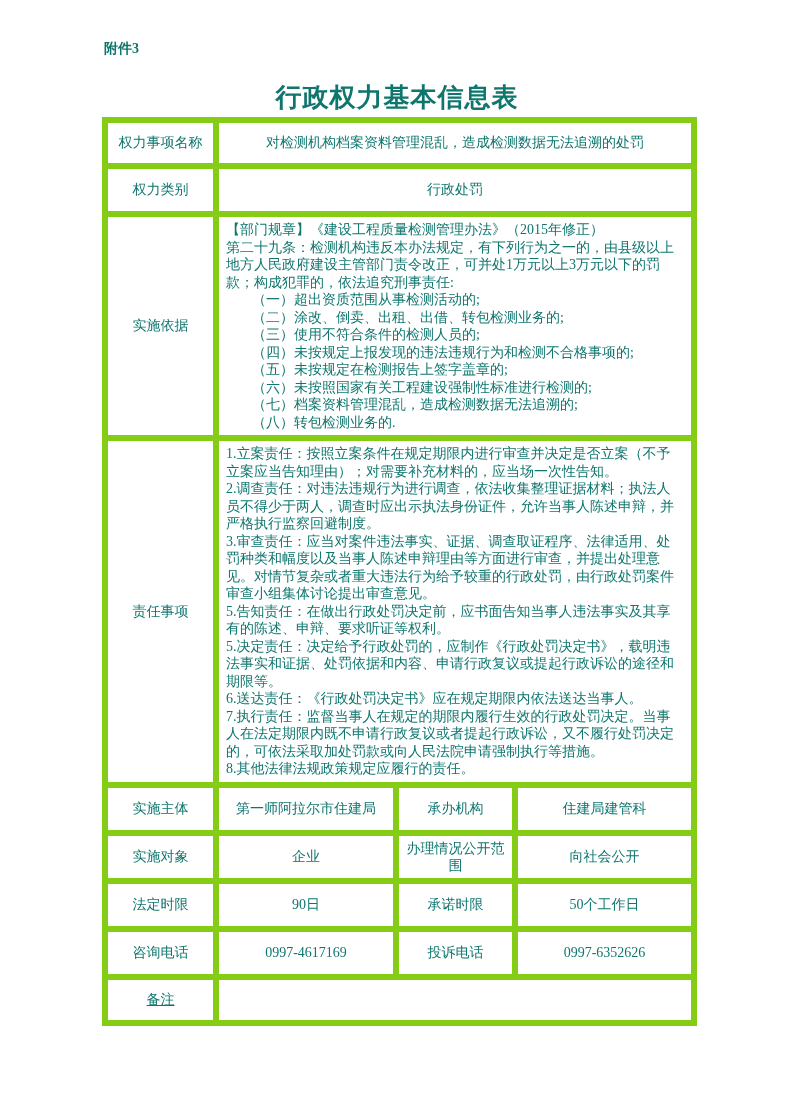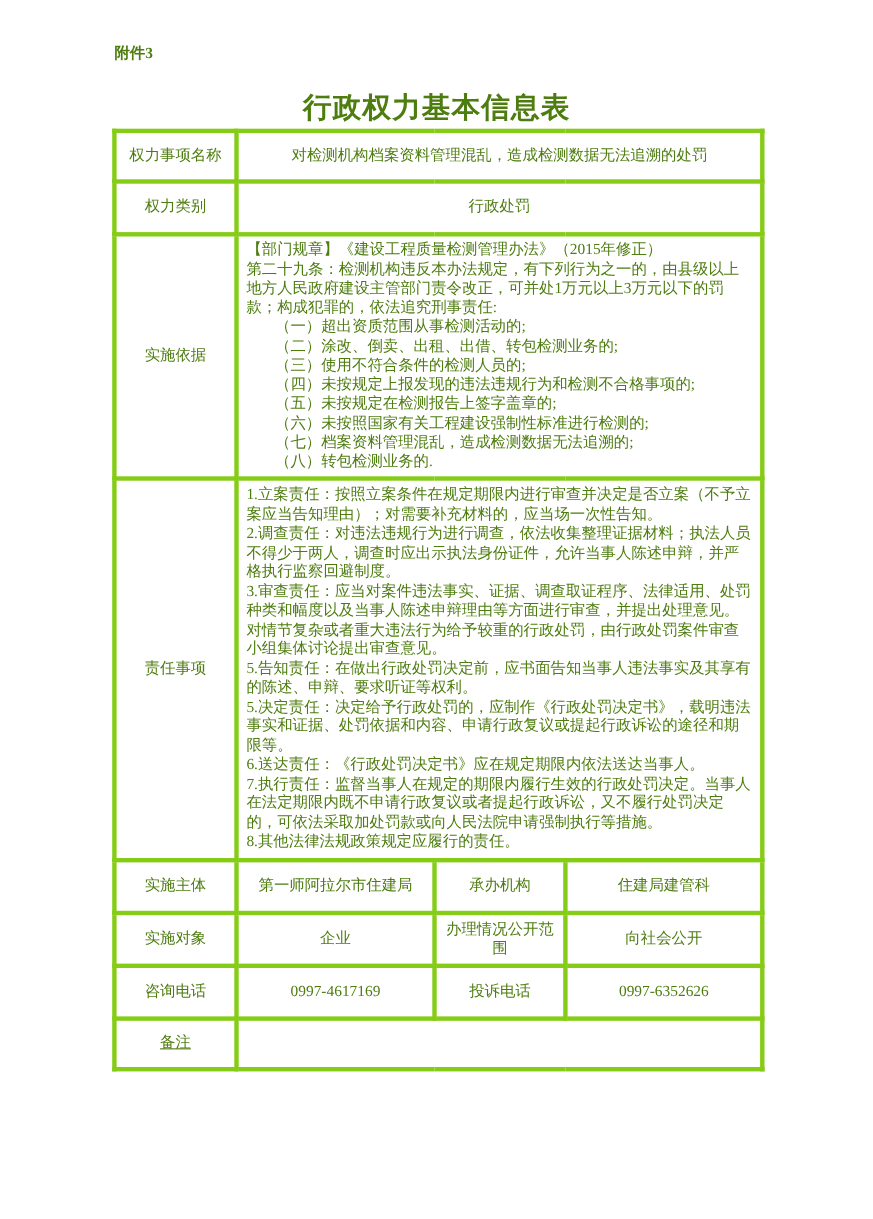--- a/index.html
+++ b/index.html
@@ -7,21 +7,21 @@
     padding: 0;
     background: #ffffff;
   }
   .page {
     position: relative;
     width: 794px;
     height: 1108px;
     background: #ffffff;
     overflow: hidden;
     font-family: "Liberation Serif", "DejaVu Serif", serif;
-    color: #4d7c0f;
+    color: #0f766e;
   }
   .attachment {
     position: absolute;
     left: 104px;
     top: 40px;
     font-size: 14px;
     font-weight: 700;
   }
   .title {
     position: absolute;
@@ -36,21 +36,21 @@
   table.info-table {
     position: absolute;
     left: 102px;
     top: 117px;
     width: 589px;
     table-layout: fixed;
     border-collapse: collapse;
     border: 2px solid #383838;
   }
   td {
-    border: 4px solid #84cc16;
+    border: 6px solid #84cc16;
     font-size: 14px;
     line-height: 17.5px;
     text-align: center;
     vertical-align: middle;
     padding: 2px;
     word-break: break-all;
   }
   td.txt {
     text-align: left;
     padding: 4px 7px;
@@ -137,20 +137,26 @@
     </tr>
 
     <tr class="r-info">
       <td>实施对象</td>
       <td>企业</td>
       <td>办理情况公开范围</td>
       <td>向社会公开</td>
     </tr>
 
 
+    <tr class="r-info">
+      <td>法定时限</td>
+      <td>90日</td>
+      <td>承诺时限</td>
+      <td>50个工作日</td>
+    </tr>
 
     <tr class="r-info">
       <td>咨询电话</td>
       <td>0997-4617169</td>
       <td>投诉电话</td>
       <td>0997-6352626</td>
     </tr>
 
     <tr class="r-remark">
       <td>备注</td>

